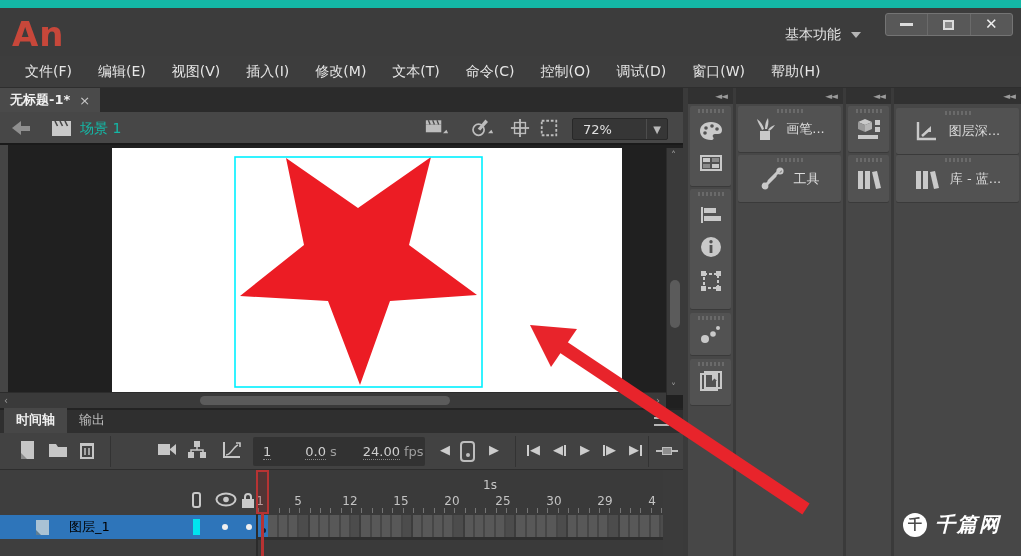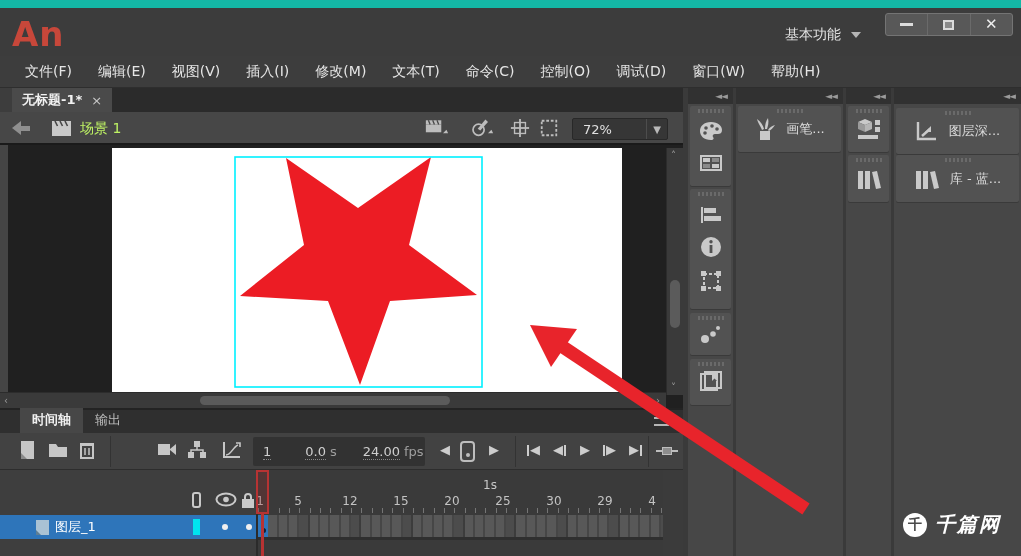--- a/index.html
+++ b/index.html
@@ -19,48 +19,48 @@
   #winbtns .wb:last-child { border-right:none; }
   .glyph-min { width:13px; height:3px; background:#dcdcdc; }
   .glyph-max { width:11px; height:10px; border:2px solid #dcdcdc; background:#8b8b8b; }
   .glyph-close { color:#eee; font-size:15px; font-weight:bold; line-height:1; }
 
   
   #menubar { left:0; top:56px; width:1021px; height:32px; background:#3d3d3d; display:flex; align-items:center; padding-left:12px; border-bottom:1px solid #2e2e2e; }
   #menubar .mitem { padding:6px 13px; color:#e6e6e6; font-size:14px; cursor:default; }
 
   
-  #tabbar { left:12px; top:88px; width:683px; height:24px; background:#2b2b2b; display:flex; align-items:flex-end; }
+  #tabbar { left:0; top:88px; width:683px; height:24px; background:#2b2b2b; display:flex; align-items:flex-end; }
   #doctab { height:24px; background:#4a4a4a; display:flex; align-items:center; gap:9px; padding:0 10px; color:#f2f2f2; font-weight:bold; font-size:13px; }
   #doctab .tclose { color:#c9c9c9; font-weight:normal; font-size:13px; cursor:pointer; }
   #scenebar { left:0; top:112px; width:683px; height:33px; background:#474747; border-bottom:2px solid #1a1a1a; }
   #backbtn { left:12px; top:9px; width:18px; height:14px; cursor:pointer; }
   #backbtn .stem { position:absolute; left:7px; top:5px; width:11px; height:5px; background:#8f8f8f; }
   #backbtn .head { position:absolute; left:0; top:0; width:0; height:0; border-top:7px solid transparent; border-bottom:7px solid transparent; border-right:9px solid #8f8f8f; }
-  #scenelabel { left:80px; top:8px; color:#bef264; font-size:14px; }
+  #scenelabel { left:80px; top:8px; color:#14b8a6; font-size:14px; }
   .sbi { top:6px; width:24px; height:20px; cursor:pointer; }
   #zoombox { left:572px; top:6px; width:96px; height:22px; background:#363636; border:1px solid #282828; border-radius:2px; display:flex; align-items:center; cursor:pointer; }
   #zoombox .zval { flex:1; padding-left:10px; color:#e0e0e0; font-size:13px; }
   #zoombox .zdiv { width:1px; height:100%; background:#4d4d4d; }
   #zoombox .zcaret { width:20px; text-align:center; color:#b9b9b9; font-size:10px; }
 
   
   #canvas { left:0; top:145px; width:683px; height:263px; background:#202020; }
   #canvas .edgestrip { position:absolute; left:0; top:0; width:8px; height:100%; background:#454545; }
   #stage { position:absolute; left:112px; top:3px; width:510px; height:247px; background:#ffffff; }
   #stagesvg { position:absolute; left:0; top:0; }
   #vscroll { position:absolute; right:0; top:3px; width:17px; height:247px; background:#3a3a3a; border-left:1px solid #2c2c2c; }
   #vscroll .thumb { position:absolute; left:3px; top:132px; width:10px; height:48px; background:#5b5b5b; border-radius:5px; }
   #hscroll { position:absolute; left:0; bottom:0; width:666px; height:16px; background:#3a3a3a; border-top:1px solid #2c2c2c; }
   #hscroll .thumb { position:absolute; left:200px; top:3px; width:250px; height:9px; background:#5b5b5b; border-radius:5px; }
   .scr-arrow { position:absolute; color:#9a9a9a; font-size:10px; }
 
   
   #tl { left:0; top:408px; width:683px; height:148px; background:#3b3b3b; border-top:2px solid #232323; }
-  #tl-tabs { position:absolute; left:0; top:0; width:100%; height:23px; background:#2f2f2f; display:flex; align-items:flex-end; padding-left:20px;text-align:right; }
+  #tl-tabs { position:absolute; left:0; top:0; width:100%; height:23px; background:#2f2f2f; display:flex; align-items:flex-end; padding-left:4px;text-align:right; }
   .tl-tab { padding:3px 12px 4px; font-size:13px; color:#bdbdbd; cursor:pointer; }
   .tl-tab.active { background:#474747; color:#f0f0f0; font-weight:bold; }
   #tl-menu { position:absolute; right:14px; top:7px; width:15px; height:9px; border-top:2px solid #b5b5b5; border-bottom:2px solid #b5b5b5; cursor:pointer; }
   #tl-toolbar { position:absolute; left:0; top:23px; width:100%; height:37px; background:#424242; border-bottom:1px solid #2d2d2d; }
   .tbtn { position:absolute; top:7px; cursor:pointer; }
   #fpsbox { position:absolute; left:253px; top:4px; width:172px; height:29px; background:#323232; border-radius:2px; display:flex; align-items:center; color:#cfcfcf; }
   #fpsbox .u { border-bottom:1px dotted #8a8a8a; }
   #fpsbox .seg1 { margin-left:10px; font-size:13px; }
   #fpsbox .seg2 { margin-left:34px; font-size:13px; }
   #fpsbox .seg3 { margin-left:26px; font-size:13px; }
@@ -71,21 +71,21 @@
   .playbtn .bar { width:2px; height:11px; background:#cdcdcd; }
   #onionbox { position:absolute; left:460px; top:8px; width:15px; height:21px; border:2px solid #bdbdbd; border-radius:4px; cursor:pointer; }
   #onionbox .dot { position:absolute; left:3.5px; bottom:3px; width:4px; height:4px; background:#bdbdbd; border-radius:50%; }
   #centerframe { position:absolute; left:656px; top:12px; width:22px; height:12px; cursor:pointer; }
   #centerframe .h { position:absolute; left:0; top:5px; width:22px; height:2px; background:#bdbdbd; }
   #centerframe .box { position:absolute; left:6px; top:2px; width:10px; height:8px; background:#8d8d8d; border:1px solid #bdbdbd; }
 
   #tl-left { position:absolute; left:0; top:60px; width:256px; height:88px; background:#3e3e3e; }
   #tl-left .hdr-ico { position:absolute; top:22px; }
   #layerrow { position:absolute; left:0; top:45px; width:256px; height:24px; background:#2e75ba; display:flex; align-items:center; }
-  #layerrow .lname { color:#ffffff; font-size:13px; margin-left:4px; }
+  #layerrow .lname { color:#000000; font-size:13px; margin-left:18px; }
   #layerrow .swatch { position:absolute; left:193px; top:4px; width:7px; height:16px; background:#00e4f0; }
   .statdot { position:absolute; top:9px; width:6px; height:6px; background:#efefef; border-radius:50%; }
   #tl-divider { position:absolute; left:256px; top:60px; width:2px; height:88px; background:#2b2b2b; }
 
   #tl-right { position:absolute; left:258px; top:60px; width:405px; height:88px; background:#3a3a3a; }
   .rnum { position:absolute; top:24px; width:20px; text-align:center; color:#c3c3c3; font-size:12px; }
   #sec1 { position:absolute; top:8px; width:20px; text-align:center; color:#c9c9c9; font-size:12px; }
   #ticks { position:absolute; left:0; top:38px; width:100%; height:5px;
            background:repeating-linear-gradient(90deg,#757575 0 1px,transparent 1px 10.33px); }
   #cells { position:absolute; left:0; top:45px; width:100%; height:22px;
@@ -412,20 +412,30 @@
       <div class="pcard pbtn" style="top:18px;height:46px">
         <div class="grip"></div>
         <svg class="ico" width="22" height="24" viewBox="0 0 22 24">
           <rect x="6" y="14" width="10" height="9" fill="#c9c9c9"></rect>
           <path d="M8 13 C6 8 4 6 3 2 C7 5 9 8 10 12 Z" fill="#c9c9c9"></path>
           <path d="M11 12 C11 7 12 4 14 1 C15 5 14 9 13 12 Z" fill="#c9c9c9"></path>
           <path d="M14 13 C16 10 18 9 21 8 C19 11 17 13 15 14 Z" fill="#c9c9c9"></path>
         </svg>
         <span class="plabel">画笔...</span>
       </div>
+      <div class="pcard pbtn" style="top:67px;height:47px">
+        <div class="grip"></div>
+        <svg class="ico" width="24" height="24" viewBox="0 0 24 24">
+          <path d="M20 3 L9 14" stroke="#c9c9c9" stroke-width="3" stroke-linecap="round"></path>
+          <path d="M4 20 L15 9" stroke="#c9c9c9" stroke-width="3" stroke-linecap="round"></path>
+          <circle cx="5" cy="19" r="3.4" fill="#c9c9c9"></circle>
+            <circle cx="20" cy="4" r="2.6" fill="none" stroke="#c9c9c9" stroke-width="2"></circle>
+        </svg>
+        <span class="plabel">工具</span>
+      </div>
     </div>
 
     <div class="pcol" style="left:163px;width:45px">
       <div class="phdr">◄◄</div>
       <div class="pcard icoonly" style="top:18px;height:46px">
         <div class="grip"></div>
         <svg class="ico" width="26" height="24" viewBox="0 0 26 24">
           <path d="M9 2 L16 5 L9 8 L2 5 Z" fill="#c9c9c9"></path>
             <path d="M2 5 V12 L9 15 V8 Z" fill="#9a9a9a"></path>
             <path d="M16 5 V12 L9 15 V8 Z" fill="#b5b5b5"></path>

